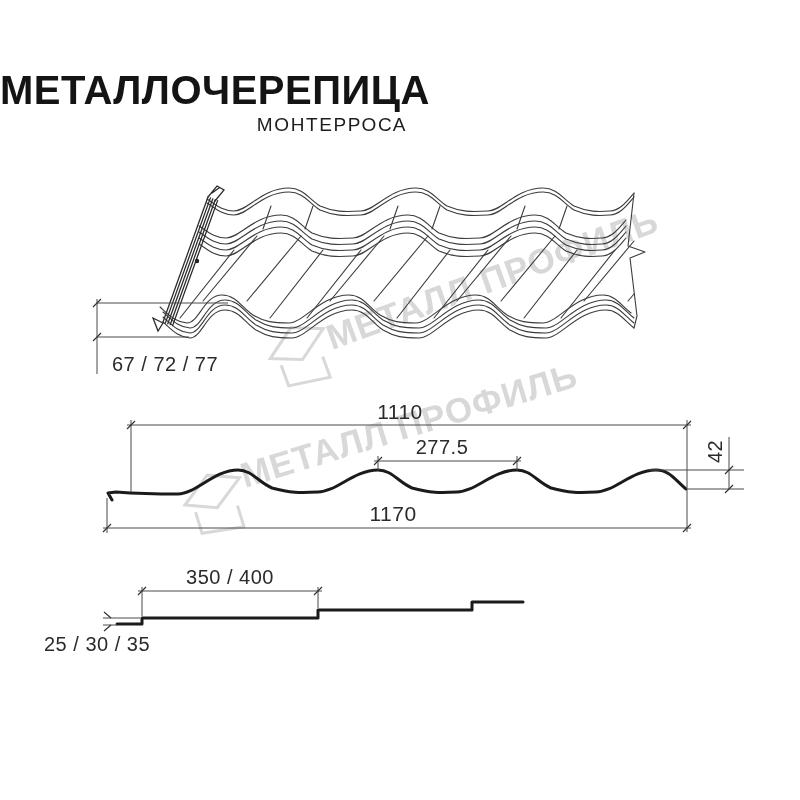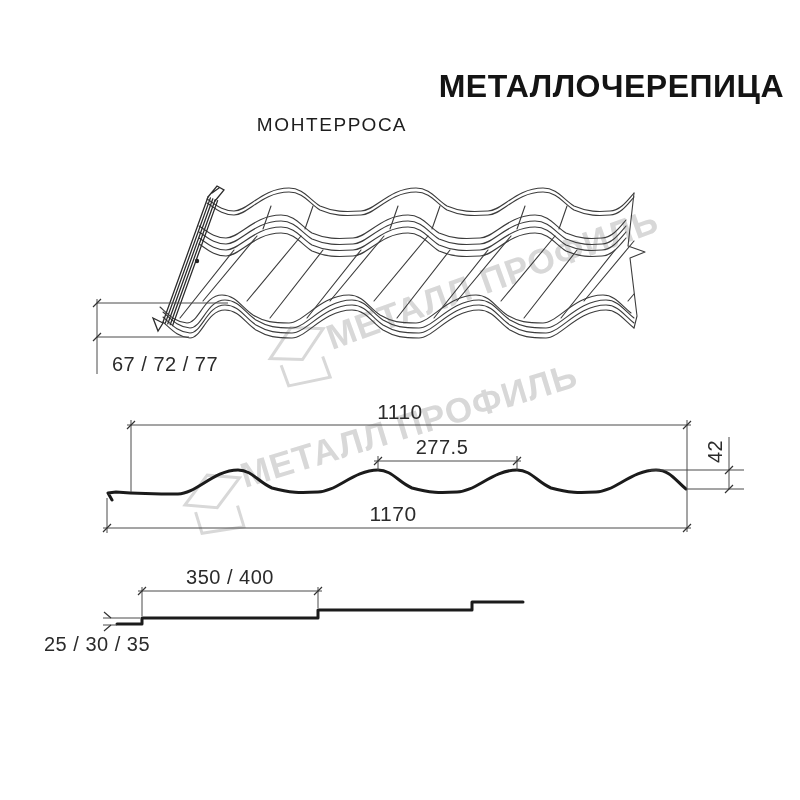--- a/index.html
+++ b/index.html
@@ -1,19 +1,19 @@
 <!DOCTYPE html>
 <html><head>
 <meta charset="utf-8">
 <style>
   html,body{margin:0;padding:0;background:#ffffff;}
   .page{position:relative;width:800px;height:800px;background:#ffffff;overflow:hidden;
         font-family:"Liberation Sans",sans-serif;}
-  .title{position:absolute;top:68px;left:0;width:784px;text-align:right;
-         font-size:32px;font-weight:bold;letter-spacing:.5px;color:#141414;}
+  .title{position:absolute;top:68px;left:0;width:784px;text-align:left;
+         font-size:40px;font-weight:bold;letter-spacing:.5px;color:#141414;}
   .subtitle{position:absolute;top:114px;left:0;width:664px;text-align:center;
             font-size:19px;font-weight:500;letter-spacing:1.6px;color:#1d1d1d;}
   svg{position:absolute;top:0;left:0;}
   .ink{stroke:#1b1b1b;fill:none;stroke-width:3;stroke-linecap:round;stroke-linejoin:round;}
   .ln{stroke:#3c3c3c;fill:none;stroke-width:1.1;stroke-linecap:round;stroke-linejoin:round;}
   .lnb{stroke:#2c2c2c;fill:none;stroke-width:1.3;stroke-linecap:round;}
   .dim{stroke:#4a4a4a;fill:none;stroke-width:1;}
   .tick{stroke:#333;fill:none;stroke-width:1.2;}
   .lbl{fill:#2b2b2b;font-size:20px;letter-spacing:.5px;}
   .lblBig{fill:#2b2b2b;font-size:21px;letter-spacing:.5px;}

